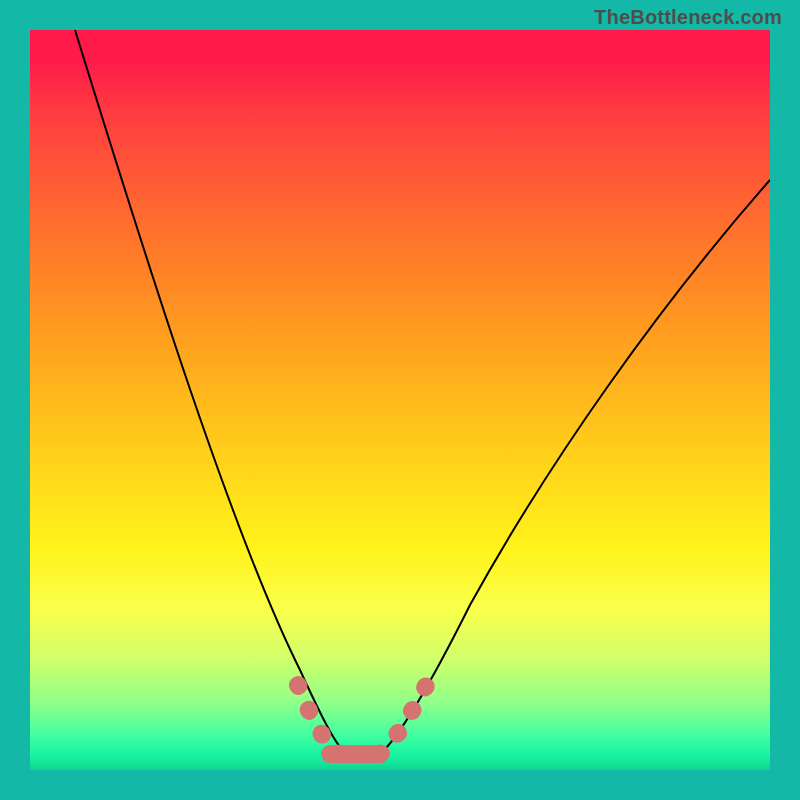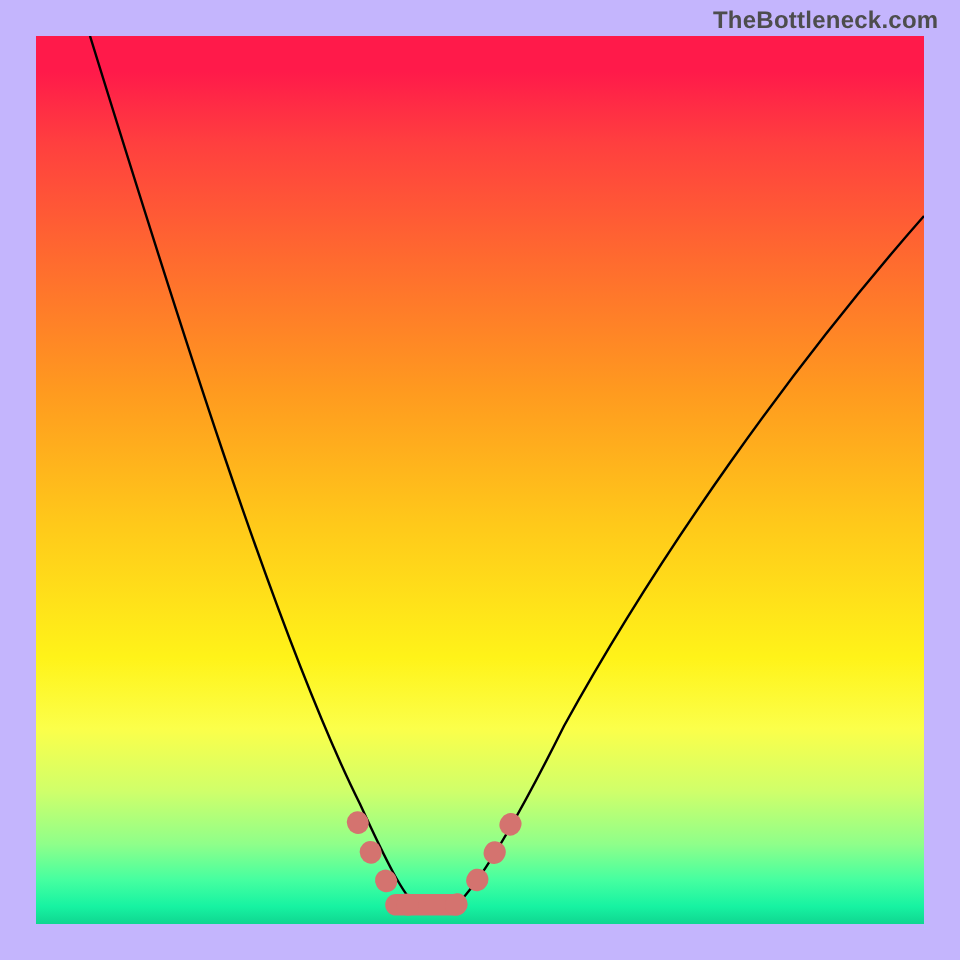--- a/index.html
+++ b/index.html
@@ -1,21 +1,21 @@
 <!DOCTYPE html>
 <html><head>
 <meta charset="utf-8">
 <style>
   * { margin: 0; padding: 0; box-sizing: border-box; }
   html, body { width: 800px; height: 800px; overflow: hidden; background: #000; }
   .frame {
     position: relative;
     width: 800px;
     height: 800px;
-    background: #c4b5fd;
+    background: #14b8a6;
     padding-left: 19px;
   }
   .plot-area {
     position: absolute;
     left: 30px;
     top: 30px;
     width: 740px;
     height: 740px;
     background: linear-gradient(to bottom,
       #ff1a4a 0%,

